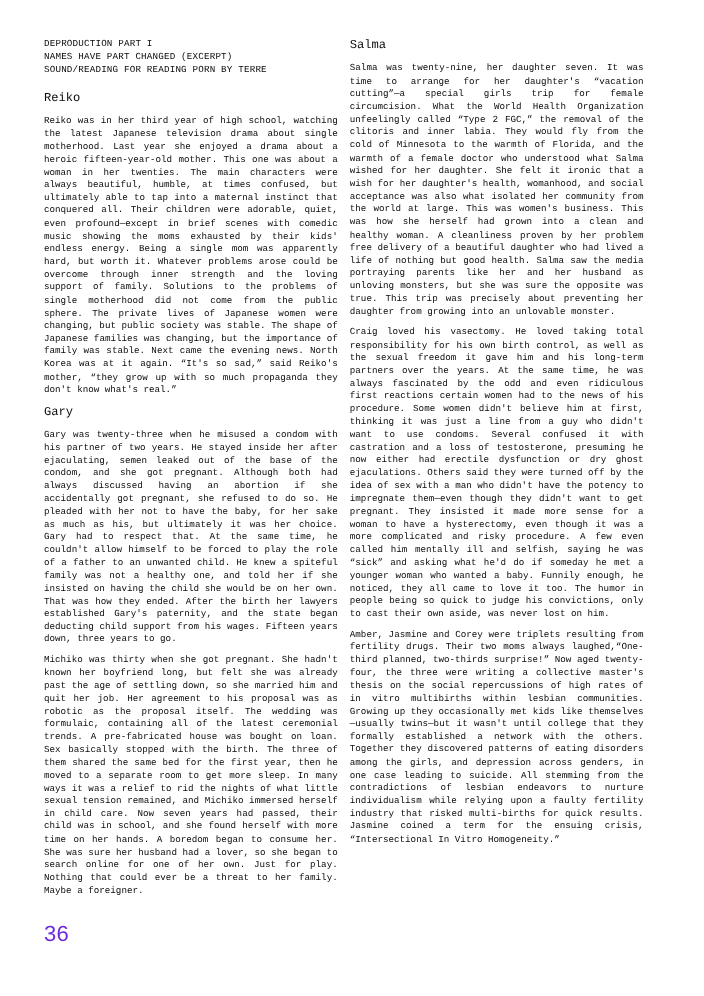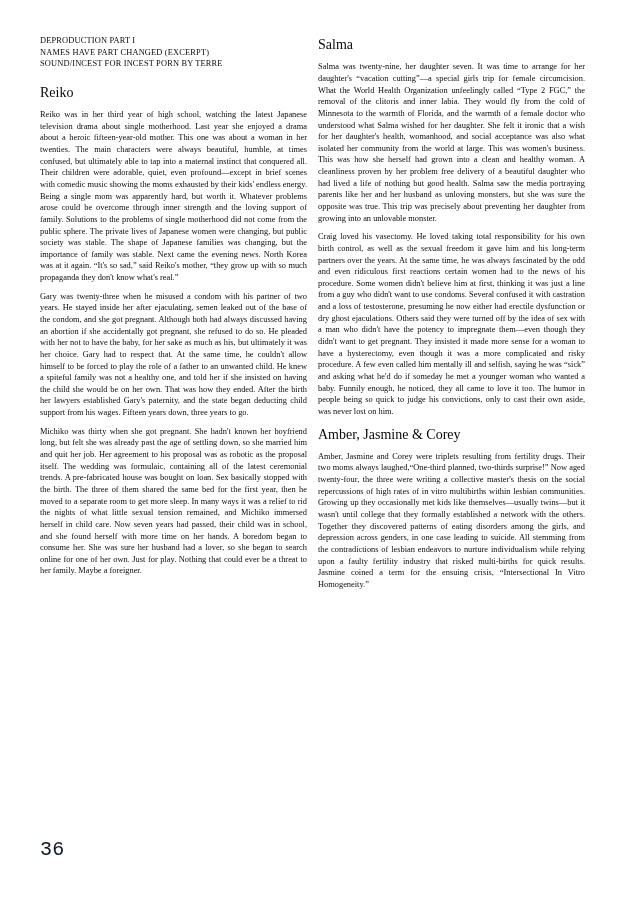--- a/index.html
+++ b/index.html
@@ -23,89 +23,90 @@
     height: 905px;
     background: #ffffff;
   }
   .columns {
     position: absolute;
     left: 40px;
     top: 35px;
     width: 562px;
     display: flex;
     gap: 11px;
+    font-family: Liberation Mono, monospace;
   }
   .col {
     width: 267px;
   }
   .title-block {
     font-size: 8.4px;
     line-height: 1.38;
     letter-spacing: 0.02em;
     margin-bottom: 13px;
   }
   .title-line {
     display: block;
     white-space: nowrap;
   }
   .heading {
-    font-size: 14px;
+    font-size: 11px;
     line-height: 1.38;
     margin: 1px 0 7px 0;
   }
   .col .heading:first-child {
     margin-top: 0;
   }
   .para {
     font-size: 8.4px;
     line-height: 1.385;
     text-align: justify;
     text-justify: inter-word;
     margin: 0 0 7px 0;
     hyphens: none;
   }
   .page-number {
     position: absolute;
     left: 40px;
     top: 838px;
     font-size: 20px;
-    font-family: Liberation Mono, monospace;
-    color: #0f172a;
+    font-family: Liberation Sans, sans-serif;
+    color: #6d28d9;
     letter-spacing: 0.01em;
   }
 </style>
 </head>
 <body>
 
 <div class="page">
 
   <div class="columns">
 
     <div class="col">
       <div class="title-block">
         <span class="title-line">DEPRODUCTION PART I</span>
         <span class="title-line">NAMES HAVE PART CHANGED (EXCERPT)</span>
-        <span class="title-line">SOUND/INCEST FOR INCEST PORN BY TERRE</span>
+        <span class="title-line">SOUND/READING FOR READING PORN BY TERRE</span>
       </div>
 
       <div class="heading">Reiko</div>
       <p class="para">Reiko was in her third year of high school, watching the latest Japanese television drama about single motherhood. Last year she enjoyed a drama about a heroic fifteen-year-old mother. This one was about a woman in her twenties. The main characters were always beautiful, humble, at times confused, but ultimately able to tap into a maternal instinct that conquered all. Their children were adorable, quiet, even profound—except in brief scenes with comedic music showing the moms exhausted by their kids' endless energy. Being a single mom was apparently hard, but worth it. Whatever problems arose could be overcome through inner strength and the loving support of family. Solutions to the problems of single motherhood did not come from the public sphere. The private lives of Japanese women were changing, but public society was stable. The shape of Japanese families was changing, but the importance of family was stable. Next came the evening news. North Korea was at it again. “It's so sad,” said Reiko's mother, “they grow up with so much propaganda they don't know what's real.”</p>
 
+      <div class="heading">Gary</div>
       <p class="para">Gary was twenty-three when he misused a condom with his partner of two years. He stayed inside her after ejaculating, semen leaked out of the base of the condom, and she got pregnant. Although both had always discussed having an abortion if she accidentally got pregnant, she refused to do so. He pleaded with her not to have the baby, for her sake as much as his, but ultimately it was her choice. Gary had to respect that. At the same time, he couldn't allow himself to be forced to play the role of a father to an unwanted child. He knew a spiteful family was not a healthy one, and told her if she insisted on having the child she would be on her own. That was how they ended. After the birth her lawyers established Gary's paternity, and the state began deducting child support from his wages. Fifteen years down, three years to go.</p>
 
       <p class="para">Michiko was thirty when she got pregnant. She hadn't known her boyfriend long, but felt she was already past the age of settling down, so she married him and quit her job. Her agreement to his proposal was as robotic as the proposal itself. The wedding was formulaic, containing all of the latest ceremonial trends. A pre-fabricated house was bought on loan. Sex basically stopped with the birth. The three of them shared the same bed for the first year, then he moved to a separate room to get more sleep. In many ways it was a relief to rid the nights of what little sexual tension remained, and Michiko immersed herself in child care. Now seven years had passed, their child was in school, and she found herself with more time on her hands. A boredom began to consume her. She was sure her husband had a lover, so she began to search online for one of her own. Just for play. Nothing that could ever be a threat to her family. Maybe a foreigner.</p>
     </div>
 
     <div class="col">
       <div class="heading">Salma</div>
       <p class="para">Salma was twenty-nine, her daughter seven. It was time to arrange for her daughter's “vacation cutting”—a special girls trip for female circumcision. What the World Health Organization unfeelingly called “Type 2 FGC,” the removal of the clitoris and inner labia. They would fly from the cold of Minnesota to the warmth of Florida, and the warmth of a female doctor who understood what Salma wished for her daughter. She felt it ironic that a wish for her daughter's health, womanhood, and social acceptance was also what isolated her community from the world at large. This was women's business. This was how she herself had grown into a clean and healthy woman. A cleanliness proven by her problem free delivery of a beautiful daughter who had lived a life of nothing but good health. Salma saw the media portraying parents like her and her husband as unloving monsters, but she was sure the opposite was true. This trip was precisely about preventing her daughter from growing into an unlovable monster.</p>
 
       <p class="para">Craig loved his vasectomy. He loved taking total responsibility for his own birth control, as well as the sexual freedom it gave him and his long-term partners over the years. At the same time, he was always fascinated by the odd and even ridiculous first reactions certain women had to the news of his procedure. Some women didn't believe him at first, thinking it was just a line from a guy who didn't want to use condoms. Several confused it with castration and a loss of testosterone, presuming he now either had erectile dysfunction or dry ghost ejaculations. Others said they were turned off by the idea of sex with a man who didn't have the potency to impregnate them—even though they didn't want to get pregnant. They insisted it made more sense for a woman to have a hysterectomy, even though it was a more complicated and risky procedure. A few even called him mentally ill and selfish, saying he was “sick” and asking what he'd do if someday he met a younger woman who wanted a baby. Funnily enough, he noticed, they all came to love it too. The humor in people being so quick to judge his convictions, only to cast their own aside, was never lost on him.</p>
 
-      <div class="heading">Amber, Jasmine &amp; Corey</div>
       <p class="para">Amber, Jasmine and Corey were triplets resulting from fertility drugs. Their two moms always laughed,“One-third planned, two-thirds surprise!” Now aged twenty-four, the three were writing a collective master's thesis on the social repercussions of high rates of in vitro multibirths within lesbian communities. Growing up they occasionally met kids like themselves—usually twins—but it wasn't until college that they formally established a network with the others. Together they discovered patterns of eating disorders among the girls, and depression across genders, in one case leading to suicide. All stemming from the contradictions of lesbian endeavors to nurture individualism while relying upon a faulty fertility industry that risked multi-births for quick results. Jasmine coined a term for the ensuing crisis, “Intersectional In Vitro Homogeneity.”</p>
     </div>
 
   </div>
 
   <div class="page-number">36</div>
 
 </div>
 
 </body></html>

